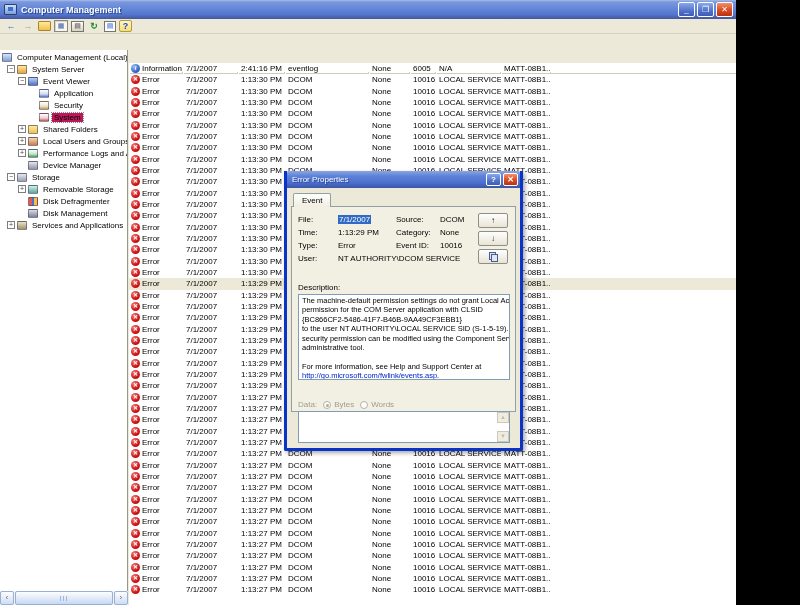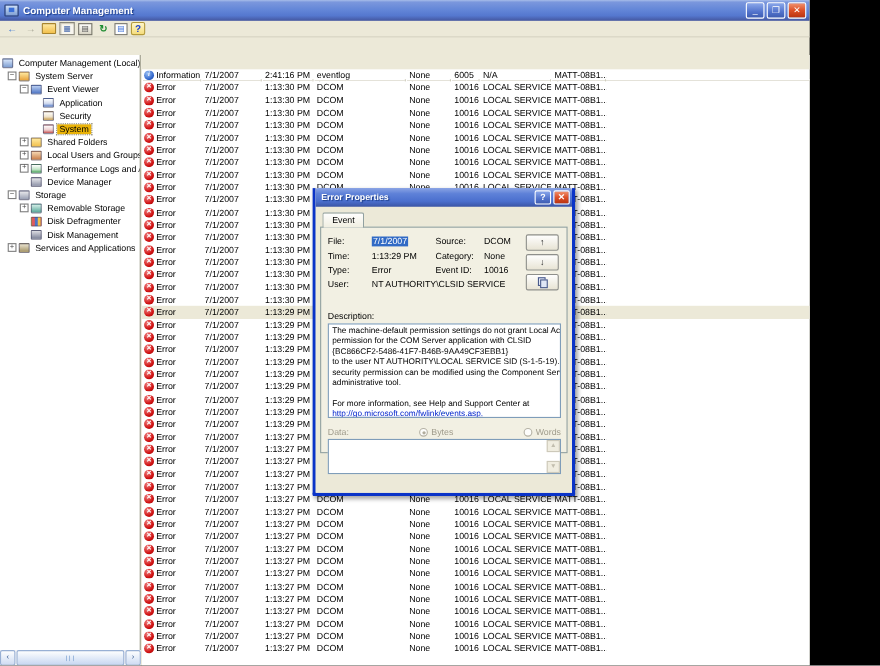--- a/index.html
+++ b/index.html
@@ -41,21 +41,21 @@
 
   
   .content { position:absolute; left:0; top:50px; width:800px; height:555px; }
 
   .tree-pane { position:absolute; left:0; top:0; width:128px; height:541px; background:#fff; border-right:1px solid #9a9884; overflow:hidden; padding-top:1px; }
   .titem { height:12px; display:flex; align-items:center; white-space:nowrap; cursor:default; }
   .expbox { width:8px; height:8px; border:1px solid #7e7e7e; background:#fff; font-size:7px; line-height:6px; text-align:center; color:#444; margin-right:2px; flex:none; }
   .expspacer { width:10px; flex:none; }
   .ticon { width:10px; height:9px; margin-right:3px; flex:none; border-radius:1px; border:1px solid rgba(60,60,90,.55); }
   .tlabel { padding:0 2px; }
-  .tsel .tlabel { background:#eab308; outline:1px dotted #8a8878;text-align:center; }
+  .tsel .tlabel { background:#be185d; outline:1px dotted #8a8878;text-align:center; }
 
   .i-computer-icon        { background:linear-gradient(180deg,#d8e6fa,#7f9fd2); }
   .i-system-tools-icon    { background:linear-gradient(180deg,#ffe9a0,#e8a23c); }
   .i-event-viewer-icon    { background:linear-gradient(180deg,#bcd0f2,#4d74c4); }
   .i-log-application-icon { background:linear-gradient(180deg,#fff,#cfd9ee 60%,#4d74c4); }
   .i-log-security-icon    { background:linear-gradient(180deg,#fff,#efe2c8 60%,#c49a4d); }
   .i-log-system-icon      { background:linear-gradient(180deg,#fff,#eecfcf 60%,#c44d4d); }
   .i-shared-folders-icon  { background:linear-gradient(180deg,#ffe9a0,#f2c04d); }
   .i-users-icon           { background:linear-gradient(180deg,#f6d7b2,#c97e4a); }
   .i-performance-icon     { background:linear-gradient(180deg,#fff,#bfe3c4 60%,#3f9e52); }
@@ -93,21 +93,21 @@
   .vbtn { position:absolute; left:0; width:15px; height:14px; background:linear-gradient(180deg,#fdfefe,#cfdcf3); border:1px solid #98b0d4; border-radius:2px; color:#3b5e92; font-size:7px; line-height:12px; text-align:center; }
   .vthumb { position:absolute; left:0; top:14px; width:15px; height:30px; background:linear-gradient(90deg,#fdfefe,#c8d8f2); border:1px solid #98b0d4; border-radius:2px; }
 
   
   .dialog { position:absolute; left:284px; top:121px; width:239px; height:280px; z-index:10;
     border:3px solid #0a33c8; border-top:none; border-radius:0 0 2px 2px; background:#ece9d8;
     box-shadow:2px 2px 4px rgba(0,0,0,.35); }
   .dlg-title { height:17px; display:flex; align-items:center; padding:0 2px 0 5px; border-radius:2px 2px 0 0;
     background:linear-gradient(180deg,#8ba4e4 0%,#5e81d8 30%,#4b6fce 70%,#3a54a4 100%);
     margin:-0px -0px 0 -0px; }
-  .dlg-title-text { color:#fff; font-weight:bold; font-size:8px; flex:1; text-shadow:1px 1px 1px #1b3c8a; }
+  .dlg-title-text { color:#fff; font-weight:normal; font-size:8px; flex:1; text-shadow:1px 1px 1px #1b3c8a; }
   .dlg-btn { width:15px; height:13px; margin-left:2px; border:1px solid #fff; border-radius:2px; color:#fff;
     font-size:8px; line-height:11px; text-align:center; font-weight:bold;
     background:linear-gradient(180deg,#8aa7ea,#5273cc 60%,#3e5cb0); }
   .dlg-close { background:linear-gradient(180deg,#f0926f,#dd4f27 50%,#b83311); }
   .dlg-body { position:relative; height:260px; padding:4px; }
   .tab { position:relative; display:inline-block; padding:2px 8px 2px; margin-left:2px; border:1px solid #91a0a0; border-bottom:none;
     border-radius:2px 2px 0 0; background:linear-gradient(180deg,#fefefe,#f0eee0); z-index:2; top:1px; }
   .tabpage { position:relative; border:1px solid #91a0a0; background:#f2f0e3; height:206px; padding:6px 5px 4px 6px; }
 
   .fields { position:relative; height:66px; }
@@ -122,21 +122,21 @@
   .copy-glyph { position:relative; display:inline-block; width:8px; height:8px; top:1px; }
   .copy-glyph:before,.copy-glyph:after { content:""; position:absolute; width:5px; height:6px; border:1px solid #4a5a8a; background:#dfe6f5; }
   .copy-glyph:before { left:0; top:0; } .copy-glyph:after { left:2px; top:2px; }
 
   .desc-label { margin:4px 0 2px; }
   .desc-box { border:1px solid #7f9db9; background:#fff; height:86px; padding:1px 3px; overflow:hidden; position:relative; }
   .dline { min-height:9.4px; line-height:9.4px; font-size:7.5px; white-space:nowrap; }
   .dlink { color:#0022cc; text-decoration:underline; }
   .teal-dots { position:absolute; bottom:0; left:50%; transform:translateX(-50%); color:#3aa79b; letter-spacing:1px; font-size:7px; }
 
-  .data-row { display:flex; align-items:center; gap:6px; margin-top:8px; color:#a09c8c;justify-content:space-between; }
+  .data-row { display:flex; align-items:center; gap:6px; margin-top:20px; color:#a09c8c; }
   .radio { display:flex; align-items:center; gap:3px; }
   .rcirc { width:8px; height:8px; border-radius:50%; border:1px solid #b5b2a5; background:#fdfdfb; position:relative; }
   .rcirc.on:after { content:""; position:absolute; left:2px; top:2px; width:3px; height:3px; border-radius:50%; background:#b0ac9c; }
   .data-box { border:1px solid #7f9db9; background:#fff; height:32px; margin-top:2px; position:relative; }
   .dsb { position:absolute; right:0; width:12px; height:11px; border:1px solid #cdc9ba; background:#f0ede0; color:#c2beae; font-size:6px; text-align:center; line-height:9px; }
   .dsb.up { top:0; } .dsb.dn { bottom:0; }
 
   .dlg-buttons { position:absolute; right:6px; bottom:5px; display:flex; gap:6px; }
   .btn { width:46px; height:16px; border:1px solid #7a8aa8; border-radius:3px; text-align:center; line-height:14px;
     background:linear-gradient(180deg,#fefefe,#e8e4d4); color:#111; }
@@ -909,21 +909,21 @@
               <span>None</span>
             </div>
             <div class="frow">
               <span class="flabel">Type:</span>
               <span class="fval">Error</span>
               <span class="flabel2">Event ID:</span>
               <span>10016</span>
             </div>
             <div class="frow">
               <span class="flabel">User:</span>
-              <span>NT AUTHORITY\CLSID SERVICE</span>
+              <span>NT AUTHORITY\DCOM SERVICE</span>
             </div>
             <div class="side-btns">
               <div class="mini-btn"><span>↑</span></div>
               <div class="mini-btn"><span>↓</span></div>
               <div class="mini-btn"><span class="copy-glyph"></span></div>
             </div>
           </div>
 
           <div class="desc-label">Description:</div>
           <div class="desc-box">

